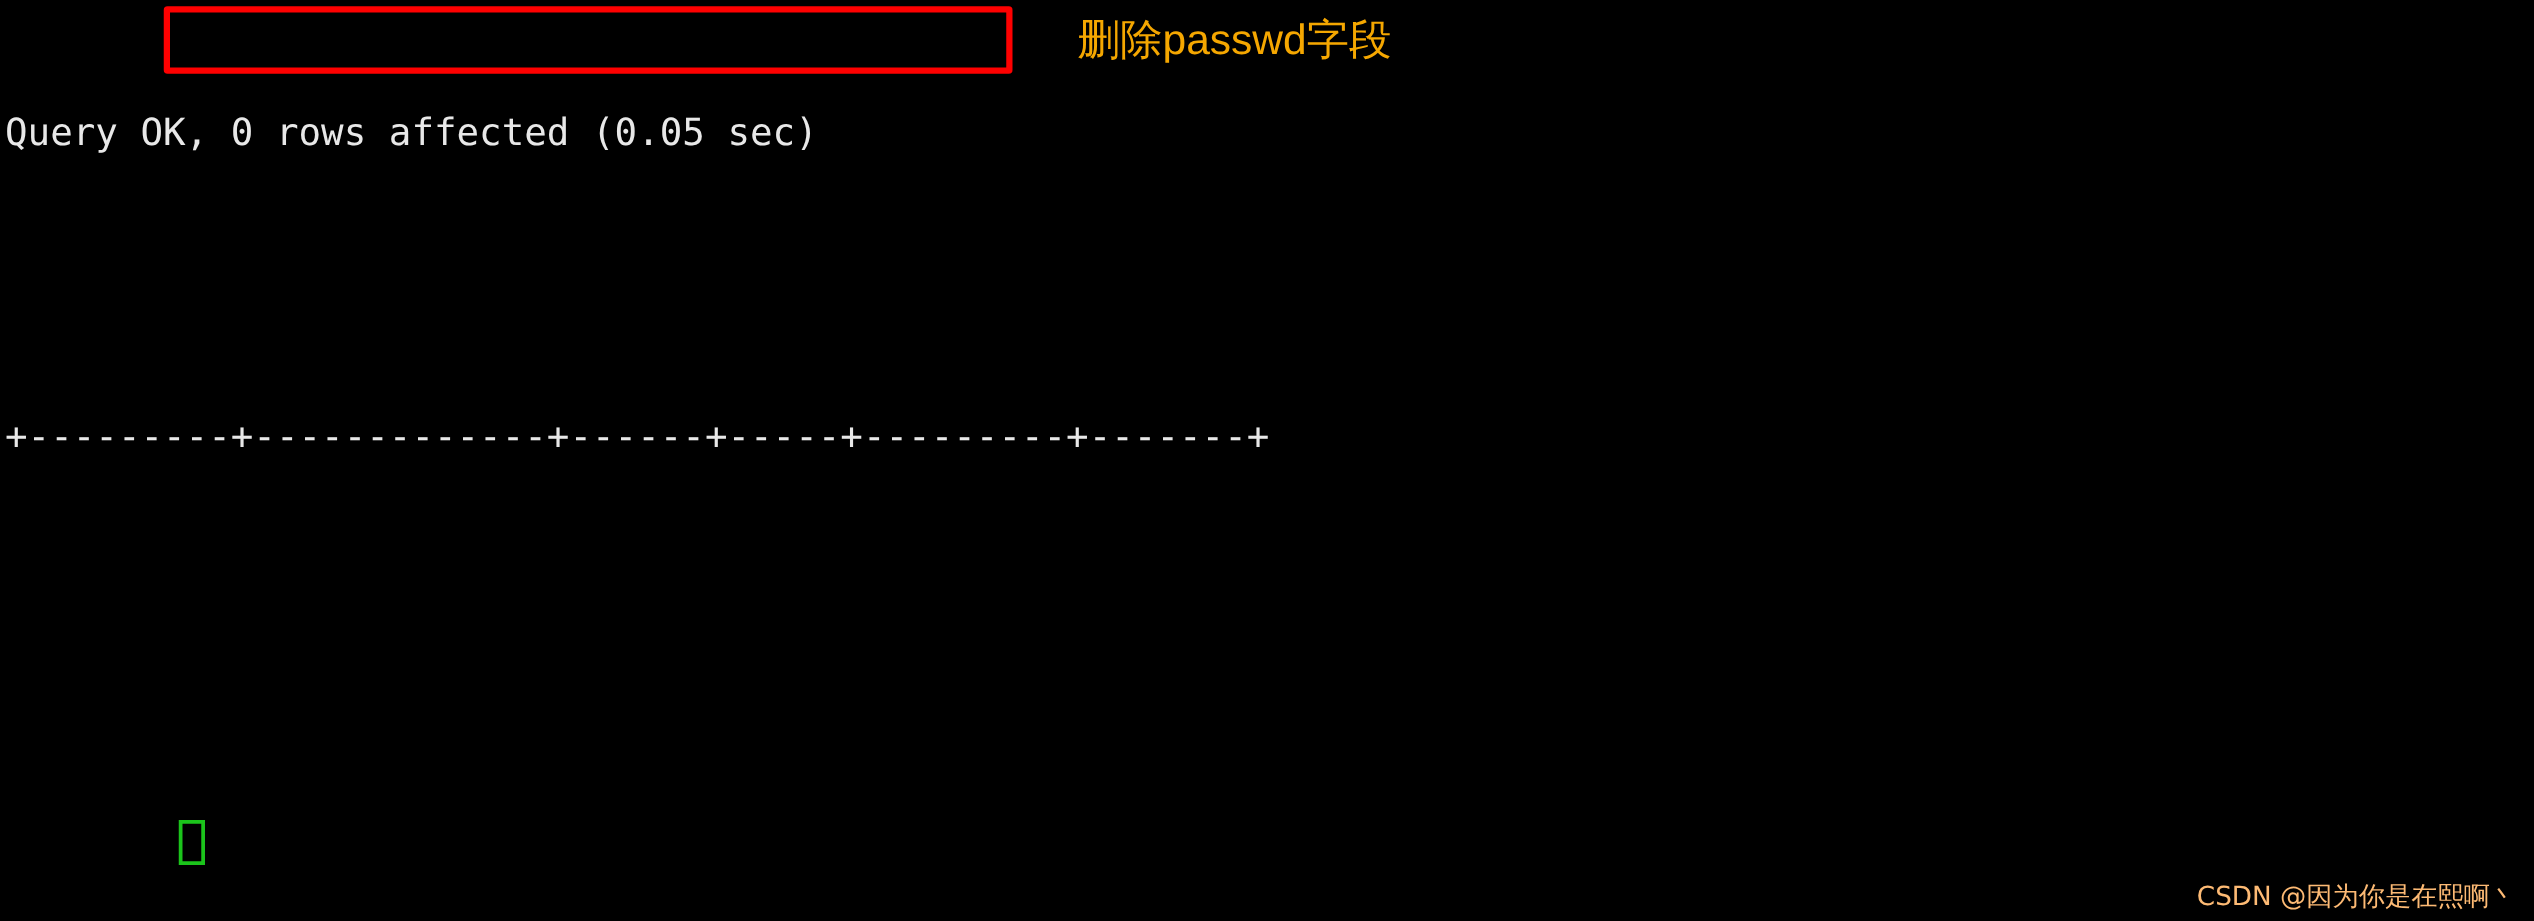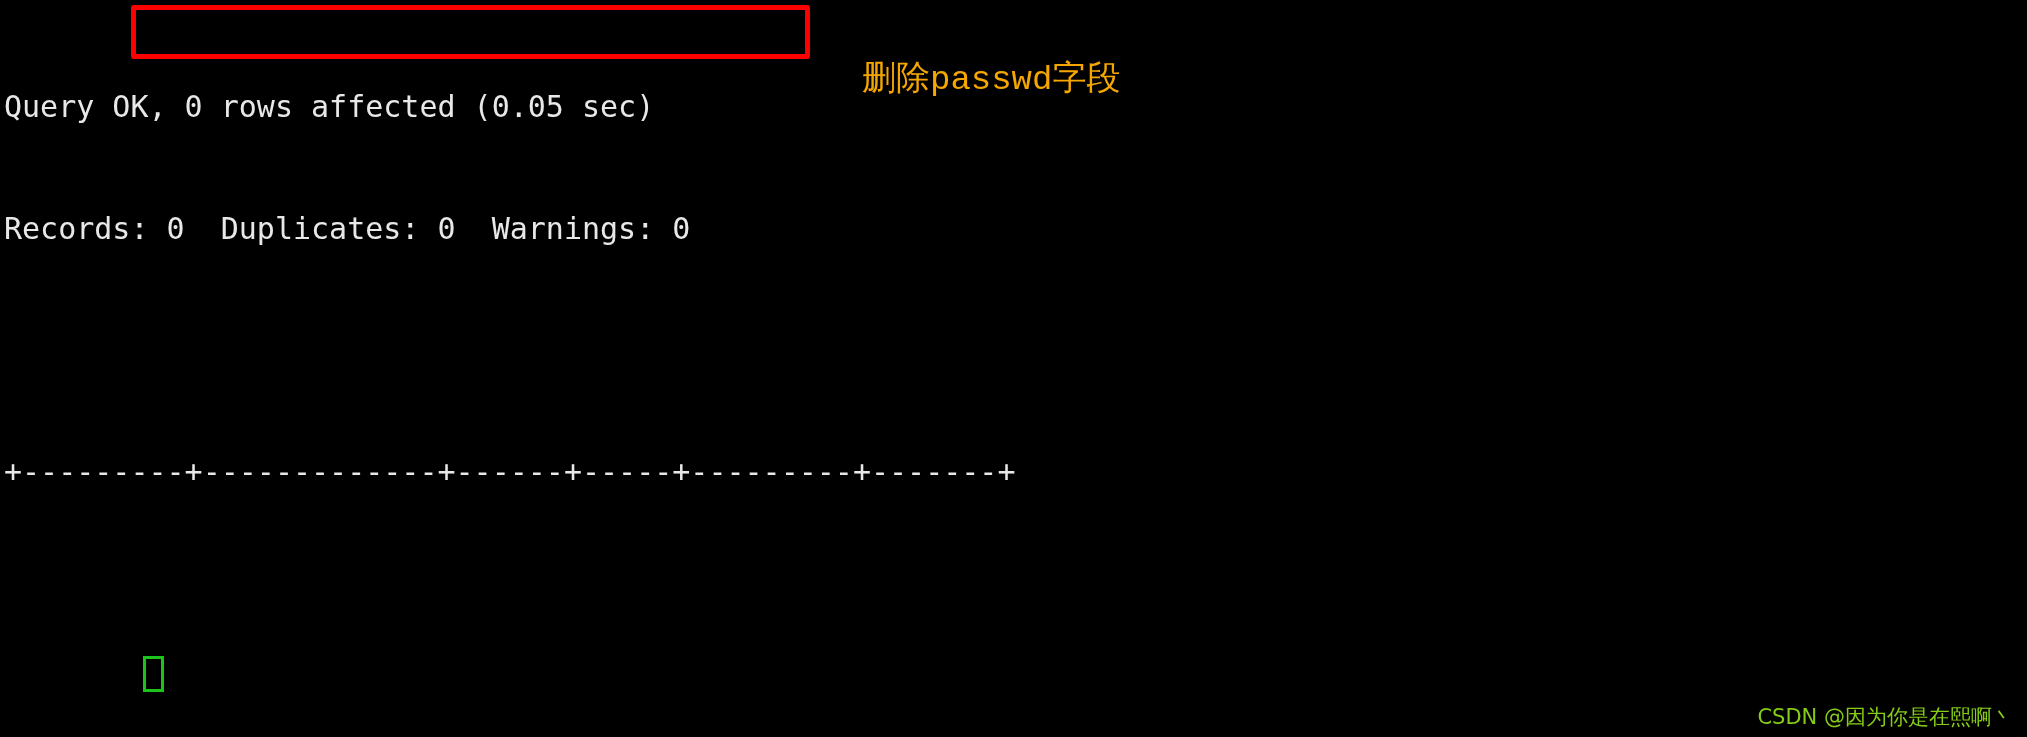--- a/index.html
+++ b/index.html
@@ -58,56 +58,54 @@
   }
 
   
   #annotation {
     position: absolute;
     left: 862px;
     top: 10px;
     color: #f5a700;
     font-size: 34px;
     line-height: 44px;
-    font-family: Liberation Mono, monospace;
+    font-family: Liberation Sans, sans-serif;
     font-weight: 500;
     white-space: pre;
-    margin-top: 48px;
   }
 
   
   #cursor {
     position: absolute;
     left: 143px;
     top: 656px;
     width: 21px;
     height: 36px;
     border: 3px solid #1bc41b;
     box-sizing: border-box;
   }
 
   
   #watermark {
     position: absolute;
     right: 14px;
     bottom: 6px;
-    color: #84cc16;
+    color: #fdba74;
     font-size: 21px;
     font-family: "DejaVu Sans", "Liberation Sans", sans-serif;
     white-space: pre;
   }
 </style>
 </head>
 <body>
 
 <div id="terminal">
 
   <div class="term-body">
     <span class="line">Query OK, 0 rows affected (0.05 sec)</span>
-    <span class="line">Records: 0  Duplicates: 0  Warnings: 0</span>
     <span class="line blank"></span>
     <span class="line">+---------+-------------+------+-----+---------+-------+</span>
     
     
     
     
     
     
     
     

